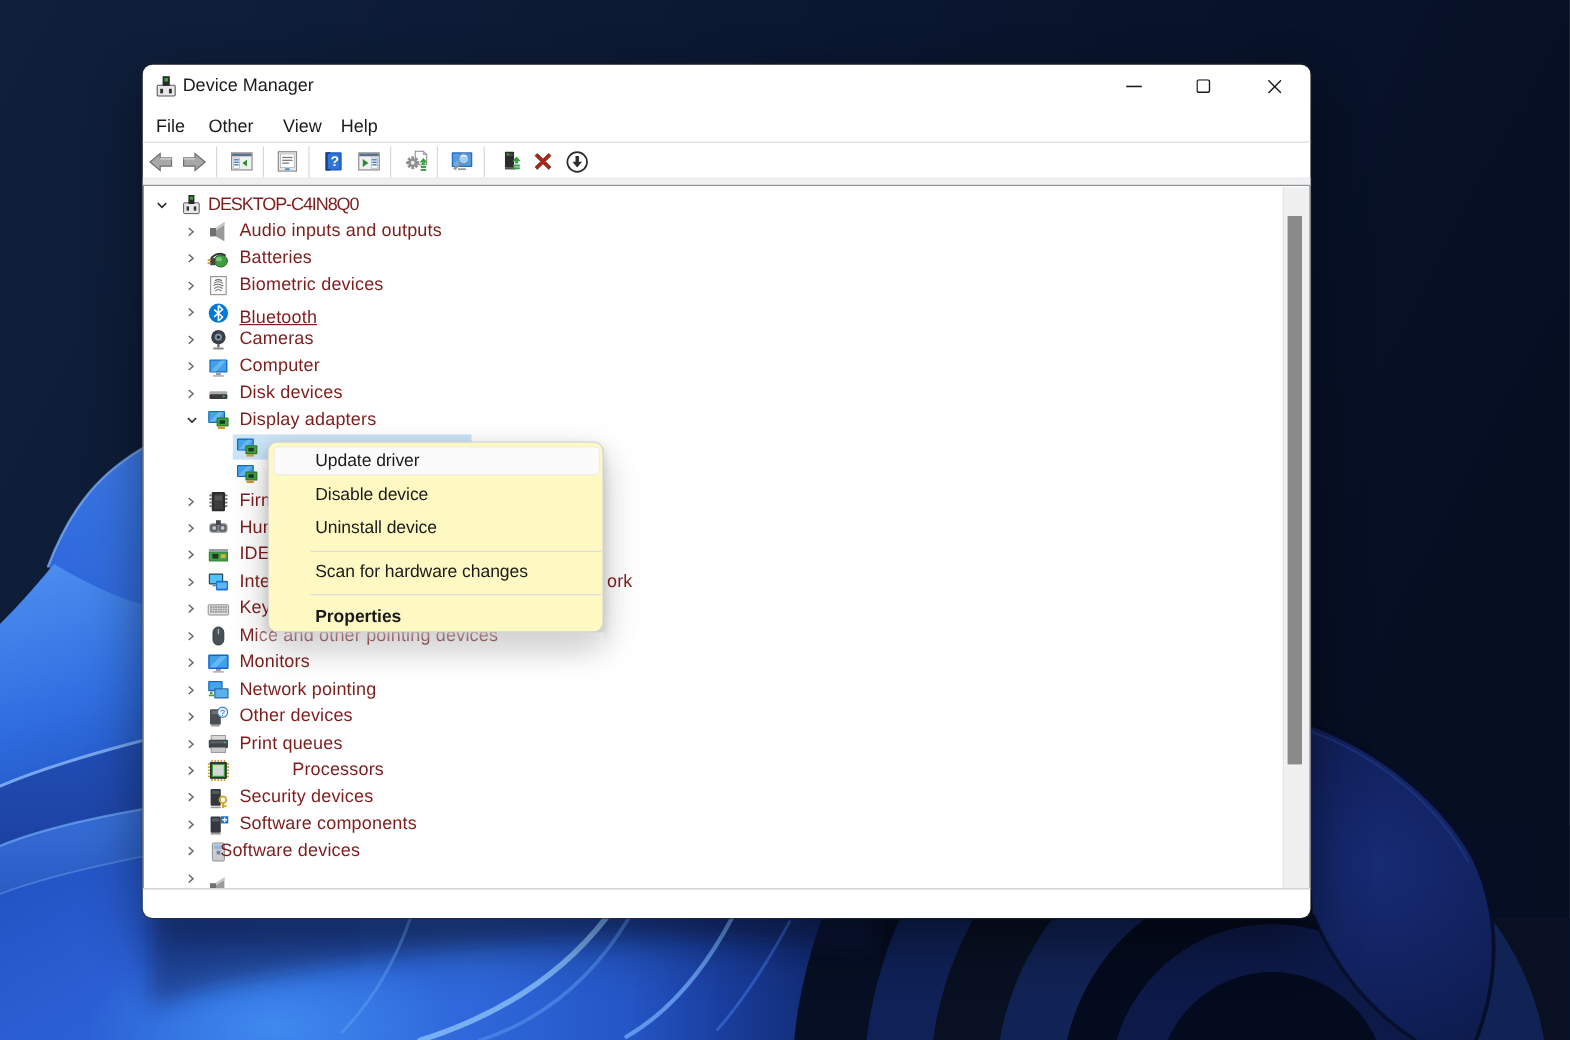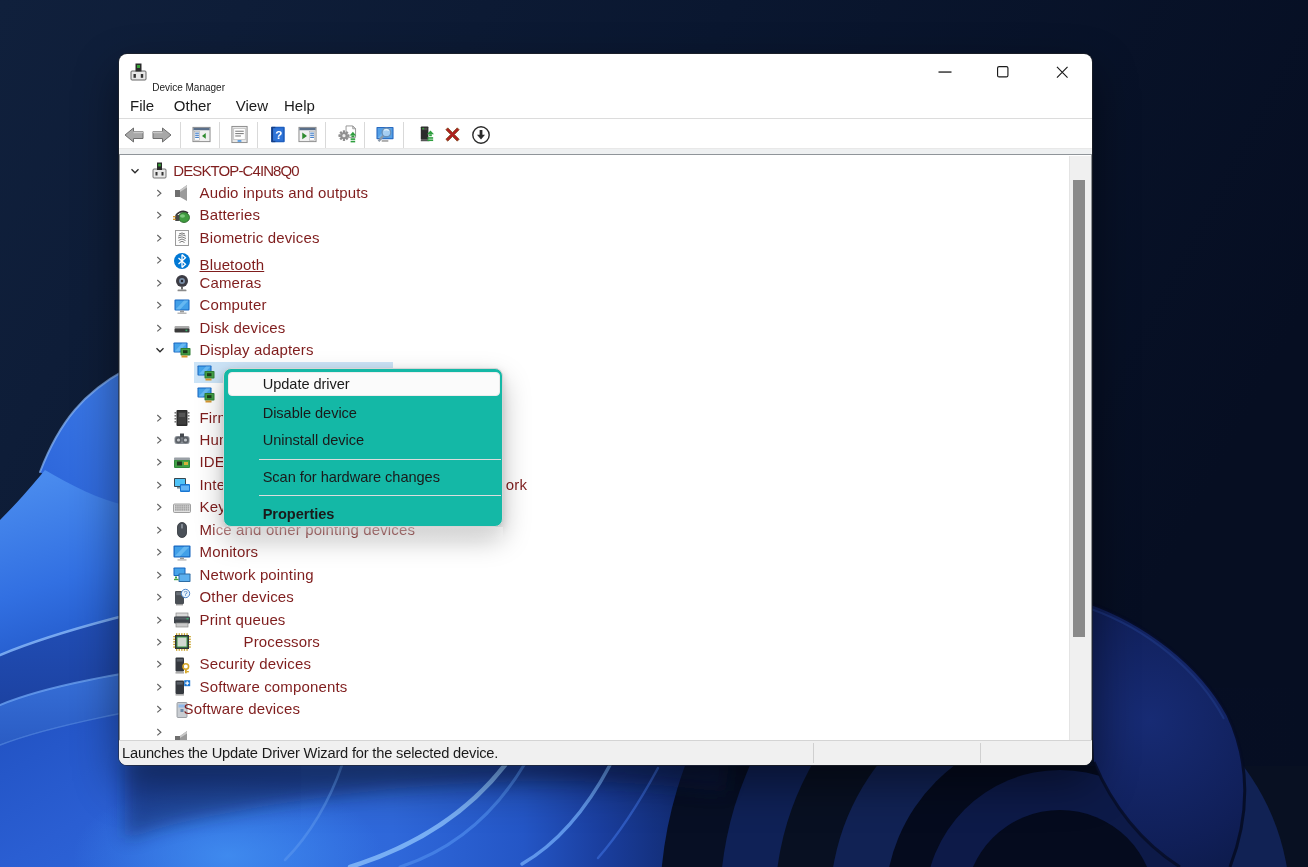--- a/index.html
+++ b/index.html
@@ -3,39 +3,39 @@
 <meta charset="utf-8">
 <style>
   html,body{margin:0;padding:0;width:1308px;height:867px;overflow:hidden;background:#081226;
     font-family:"Liberation Sans",sans-serif;}
   #wall{position:absolute;left:0;top:0;width:1308px;height:867px;}
   #win{position:absolute;left:119px;top:54px;width:973px;height:711px;background:#fff;
     border-radius:8px;box-shadow:0 0 0 1px rgba(40,40,40,.55),0 18px 45px rgba(0,0,0,.45);}
   #win > *{position:absolute;}
   #win svg{position:absolute;}
   .t{white-space:pre;color:#1b1b1b;}
-  #title{left:33.2px;top:24px;height:20px;line-height:20px;font-size:10px;letter-spacing:0;}
+  #title{left:33.2px;top:8px;height:20px;line-height:20px;font-size:15px;letter-spacing:0;}
   .menu{top:42px;height:20px;line-height:20px;font-size:15px;letter-spacing:0;}
   #mline{left:0;top:64px;width:973px;height:1px;background:#dcdcdc;}
   #tline{left:0;top:93.5px;width:973px;height:1px;background:#e8e8e8;}
   #tgray{left:0;top:94.5px;width:973px;height:6.5px;background:#eef0f1;}
   .tsep{top:68px;width:1px;height:26px;background:#d9d9d9;position:absolute;}
   #panel{left:1px;top:101px;width:971px;height:585px;background:#fff;
     box-shadow:0 0 0 1px #8f9499;}
   #treeclip{left:1.5px;top:101.5px;width:948px;height:584.5px;overflow:hidden;}
   #treeclip > *{position:absolute;}
   #treeclip svg{position:absolute;}
   #scrolltrack{left:949.5px;top:101.5px;width:22.5px;height:584.5px;background:#f0f0f0;border-left:1px solid #e4e4e4;box-sizing:border-box;}
   #scrollthumb{left:954px;top:126px;width:12px;height:457px;background:#8a8a8a;}
   #sline{left:0;top:686px;width:973px;height:1px;background:#d4d4d4;}
   #status{left:0;top:687px;width:973px;height:24px;background:#f0f0f0;border-radius:0 0 8px 8px;}
   #stext{left:3px;top:3px;height:18px;line-height:18px;font-size:14.7px;letter-spacing:-0.2px;color:#1b1b1b;position:absolute;white-space:pre;}
   .ssep{top:2px;width:1px;height:20px;background:#d0d0d0;position:absolute;}
   .row{height:22.45px;line-height:22.45px;font-size:15px;letter-spacing:0.15px;white-space:pre;color:#7f1d1d;}
-  #cmenu{left:103.5px;top:313.5px;width:280.5px;height:159.5px;background:#14b8a6;
+  #cmenu{left:103.5px;top:313.5px;width:280.5px;height:159.5px;background:#fef9c3;
     border:1px solid #d5d5d5;border-radius:8px;box-sizing:border-box;
     box-shadow:0 12px 28px rgba(0,0,0,.26),0 3px 8px rgba(0,0,0,.13);}
   #cmenu > *{position:absolute;}
   #cmenu .item{left:39.2px;height:20px;line-height:20px;font-size:14.6px;letter-spacing:-0.05px;white-space:pre;color:#1a1a1a;}
   #hoverbox{left:4px;top:3.5px;width:272.5px;height:24px;background:#fbfbfb;border-radius:4px;border:1px solid #ececec;box-sizing:border-box;}
   .msep{left:35.5px;width:242px;height:1px;background:#dcdcdc;}
 </style>
 </head>
 <body>
 <svg id="wall" viewBox="0 0 1308 867" preserveAspectRatio="none">
@@ -597,18 +597,13 @@
 <div class="item" style="top:5.5px;">Update driver</div>
 <div class="item" style="top:34.2px;">Disable device</div>
 <div class="item" style="top:61.8px;">Uninstall device</div>
 <div class="item" style="top:98.5px;">Scan for hardware changes</div>
 <div class="item" style="top:135.4px;font-weight:bold;">Properties</div>
 <div class="msep" style="top:90.1px;"></div>
 <div class="msep" style="top:126.9px;"></div>
 </div>
 <div style="position:absolute;left:95px;top:473px;width:289px;height:15px;background:linear-gradient(rgba(246,246,246,0.55),rgba(246,246,246,0));"></div>
   <div id="sline"></div>
-  <div id="status">
-    <div id="stext">Launches the Update Driver Wizard for the selected device.</div>
-    <div class="ssep" style="left:694px;"></div>
-    <div class="ssep" style="left:861px;"></div>
-  </div>
 </div>
 
 </body></html>

